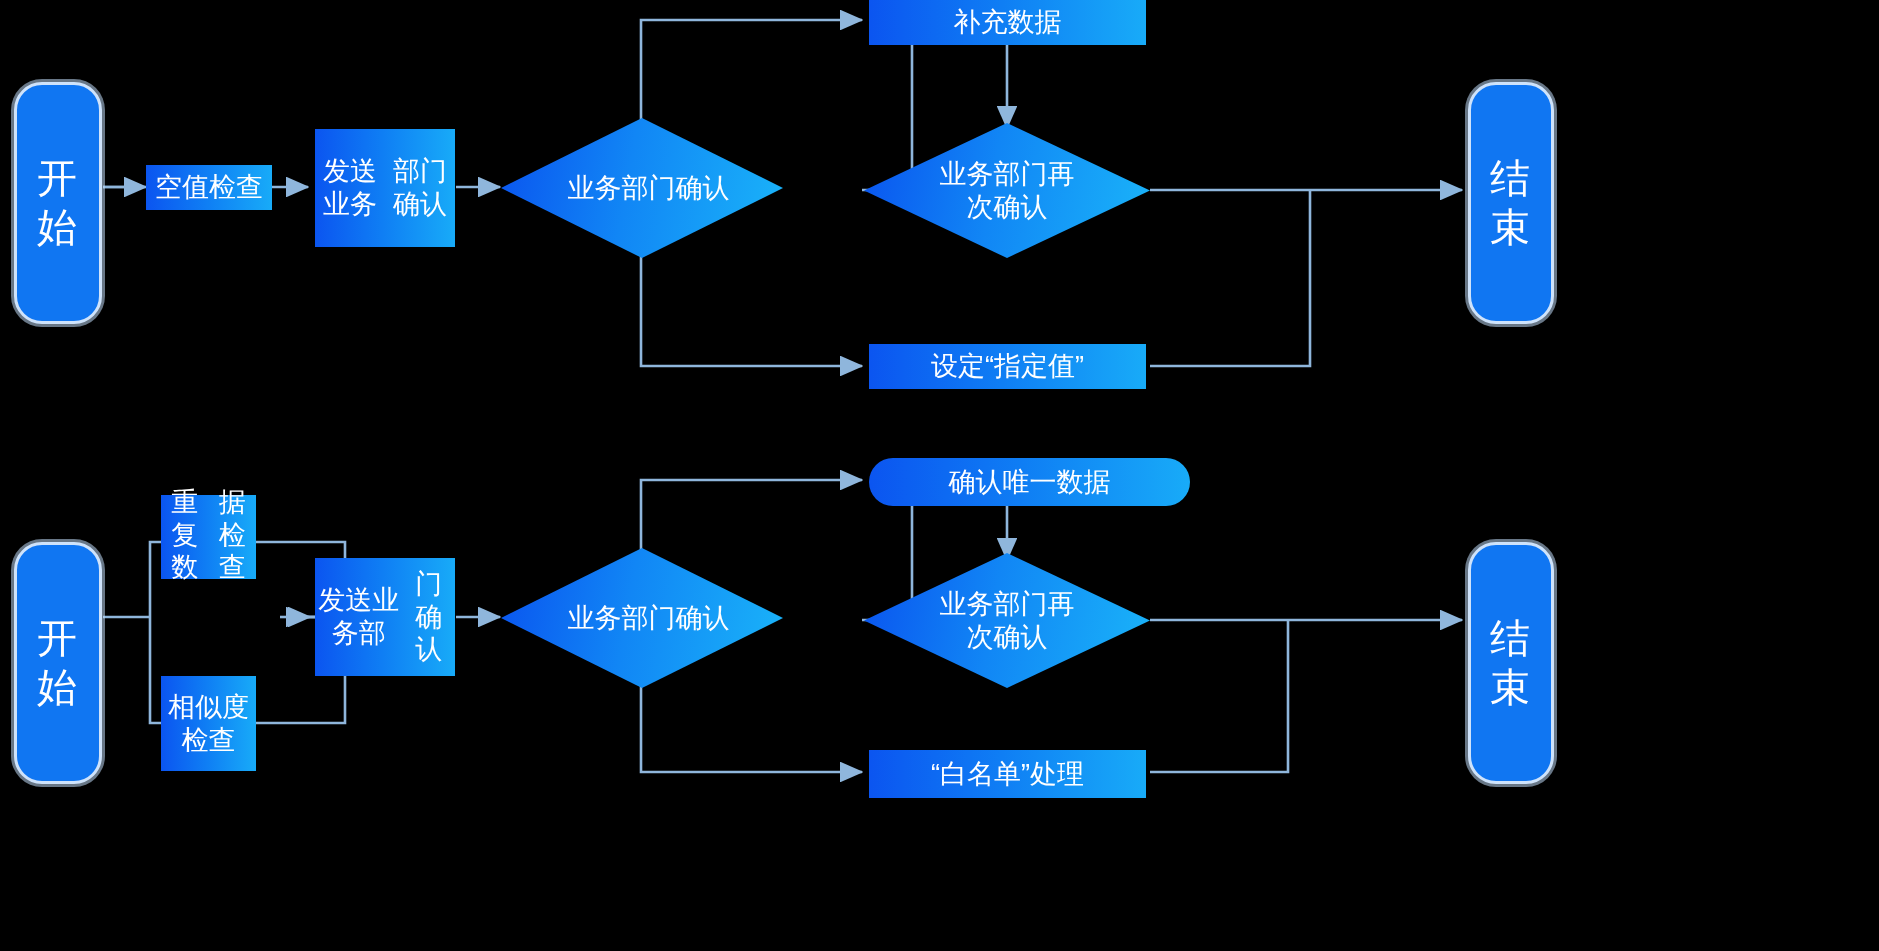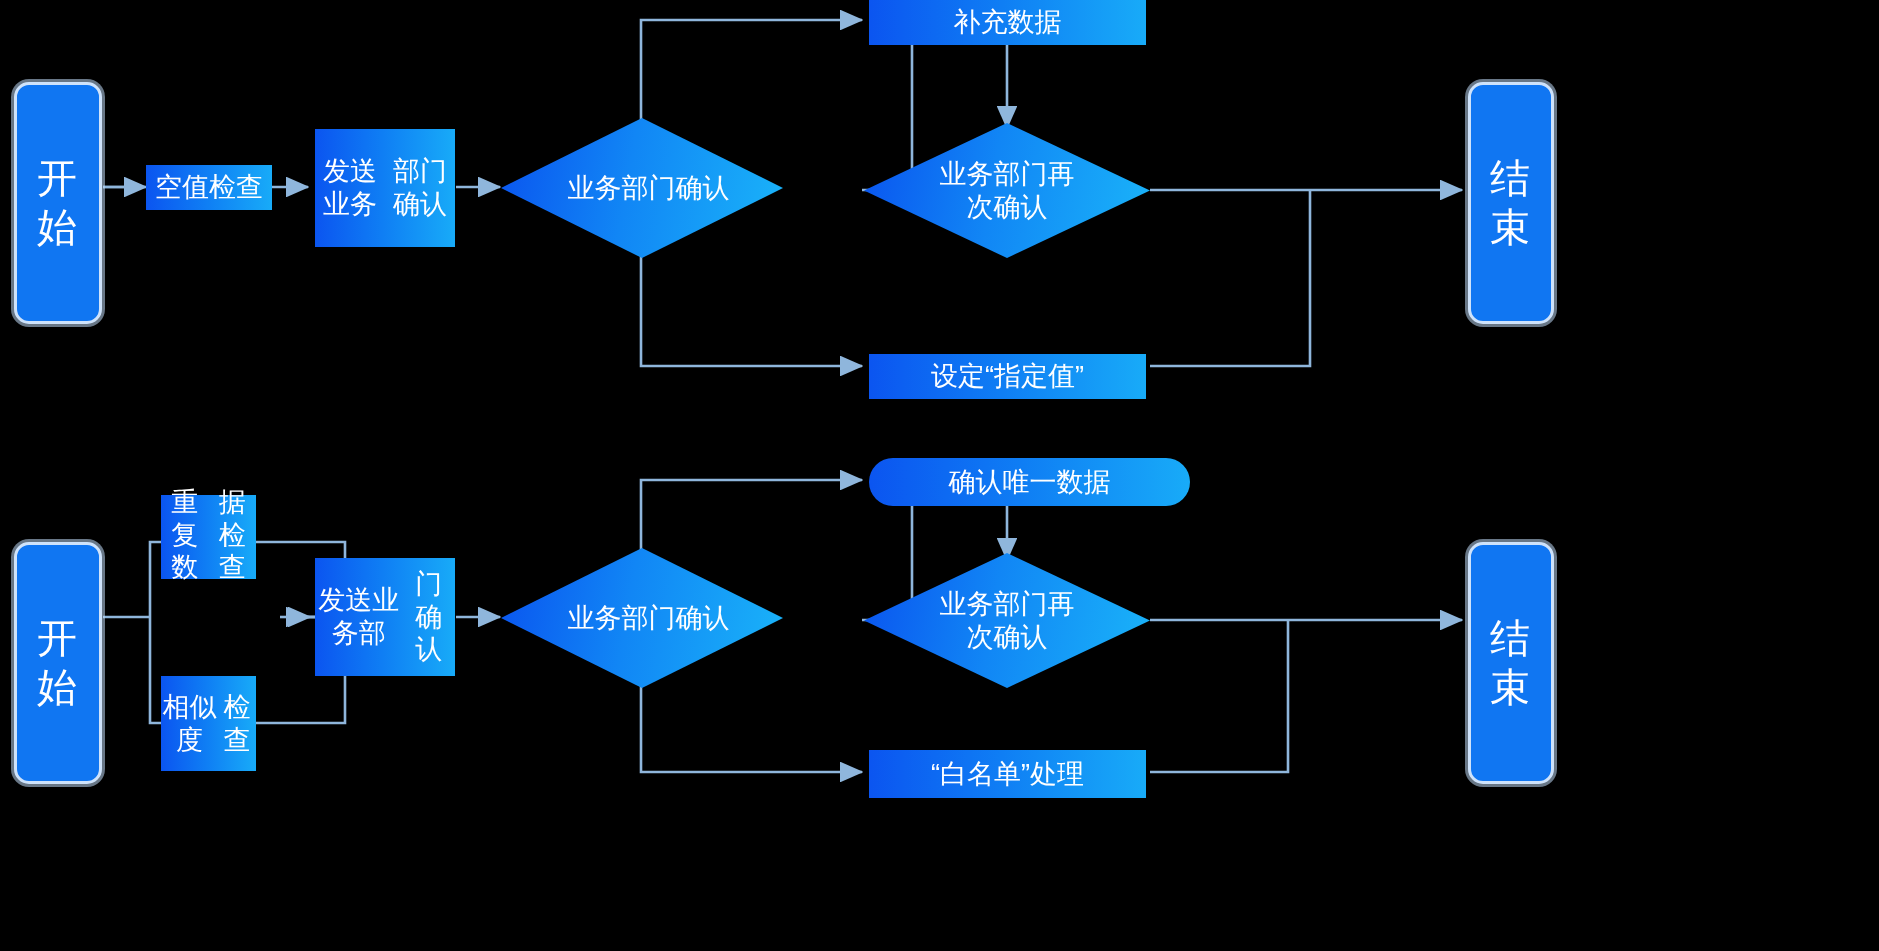--- a/index.html
+++ b/index.html
@@ -6,21 +6,21 @@
   body{width:1879px;height:951px;position:relative;overflow:hidden;
        font-family:"Liberation Sans","DejaVu Sans",sans-serif;}
   .canvas{position:absolute;inset:0;}
   svg.lines{position:absolute;left:0;top:0;width:1879px;height:951px;pointer-events:none;}
 
   
   .node{position:absolute;display:flex;align-items:center;justify-content:center;
         text-align:center;color:#fff;line-height:1.22;box-sizing:border-box;}
 
   
-  .pill{border-radius:15px;background:#1076f2;
+  .pill{border-radius:28px;background:#1076f2;
         border:3px solid #cfe3fb;
         box-shadow:0 0 0 3px rgba(190,216,245,.55);
         font-size:40px;font-weight:400;letter-spacing:2px;}
   .pill span{display:block;width:1.1em;word-break:break-all;}
 
   
   .rect{background:linear-gradient(90deg,#0b55f0 0%,#0f7ef4 48%,#18abf8 100%);
         font-size:27px;justify-content:center;}
 
   
@@ -115,38 +115,38 @@
 
   <div class="node rect" style="left:869px;top:0px;width:277px;height:45px;">
     <span class="nowrap">补充数据</span>
   </div>
 
   <div class="node diamond" style="left:864px;top:123px;width:286px;height:135px;flex-direction:column;">
     <span>业务部门再</span>
     <span>次确认</span>
   </div>
 
-  <div class="node rect" style="left:869px;top:344px;width:277px;height:45px;margin-top:10px;">
+  <div class="node rect" style="left:869px;top:344px;width:277px;height:45px;">
     <span class="nowrap">设定“指定值”</span>
   </div>
 
   <div class="node pill" style="left:1468px;top:82px;width:86px;height:242px;">
     <span>结束</span>
   </div>
 
   <div class="node pill" style="left:14px;top:542px;width:88px;height:242px;">
     <span>开始</span>
   </div>
 
   <div class="node rect" style="left:161px;top:495px;width:95px;height:84px;flex-direction:row;font-family:Liberation Mono, monospace;">
     <span>重复数</span>
     <span>据检查</span>
   </div>
 
-  <div class="node rect" style="left:161px;top:676px;width:95px;height:95px;flex-direction:row;">
+  <div class="node rect" style="left:161px;top:676px;width:95px;height:95px;flex-direction:column;">
     <span>相似度</span>
     <span>检查</span>
   </div>
 
   <div class="node rect" style="left:315px;top:558px;width:140px;height:118px;flex-direction:row;">
     <span>发送业务部</span>
     <span>门确认</span>
   </div>
 
   <div class="node diamond" style="left:501px;top:548px;width:282px;height:140px;">

